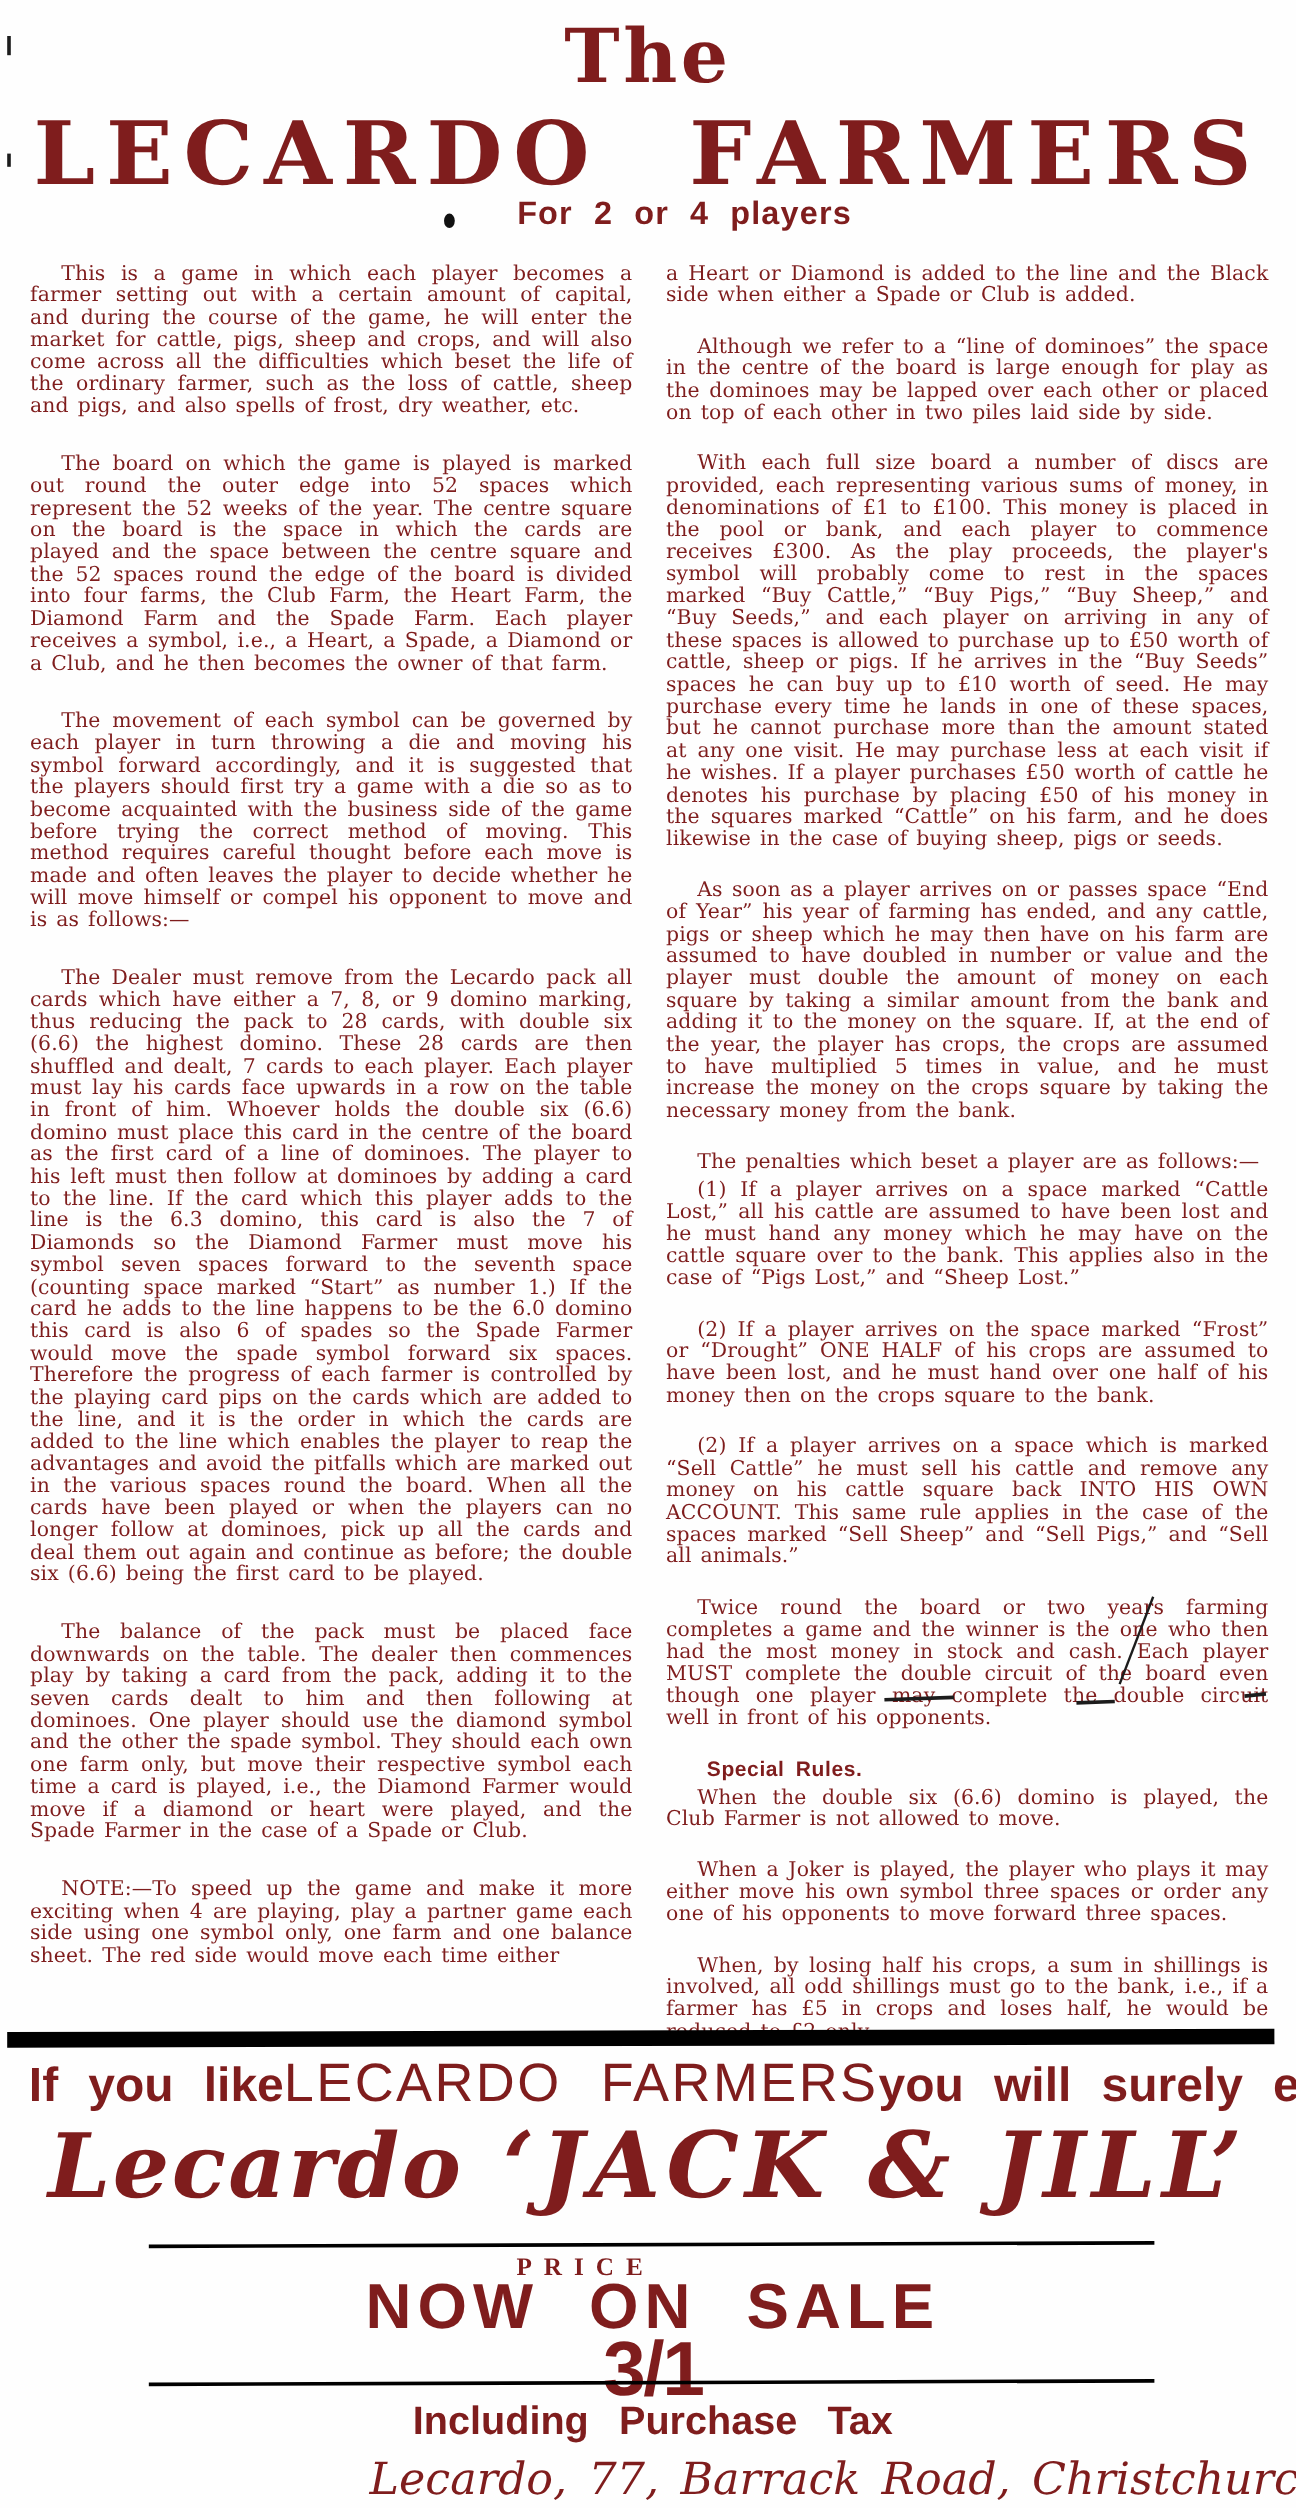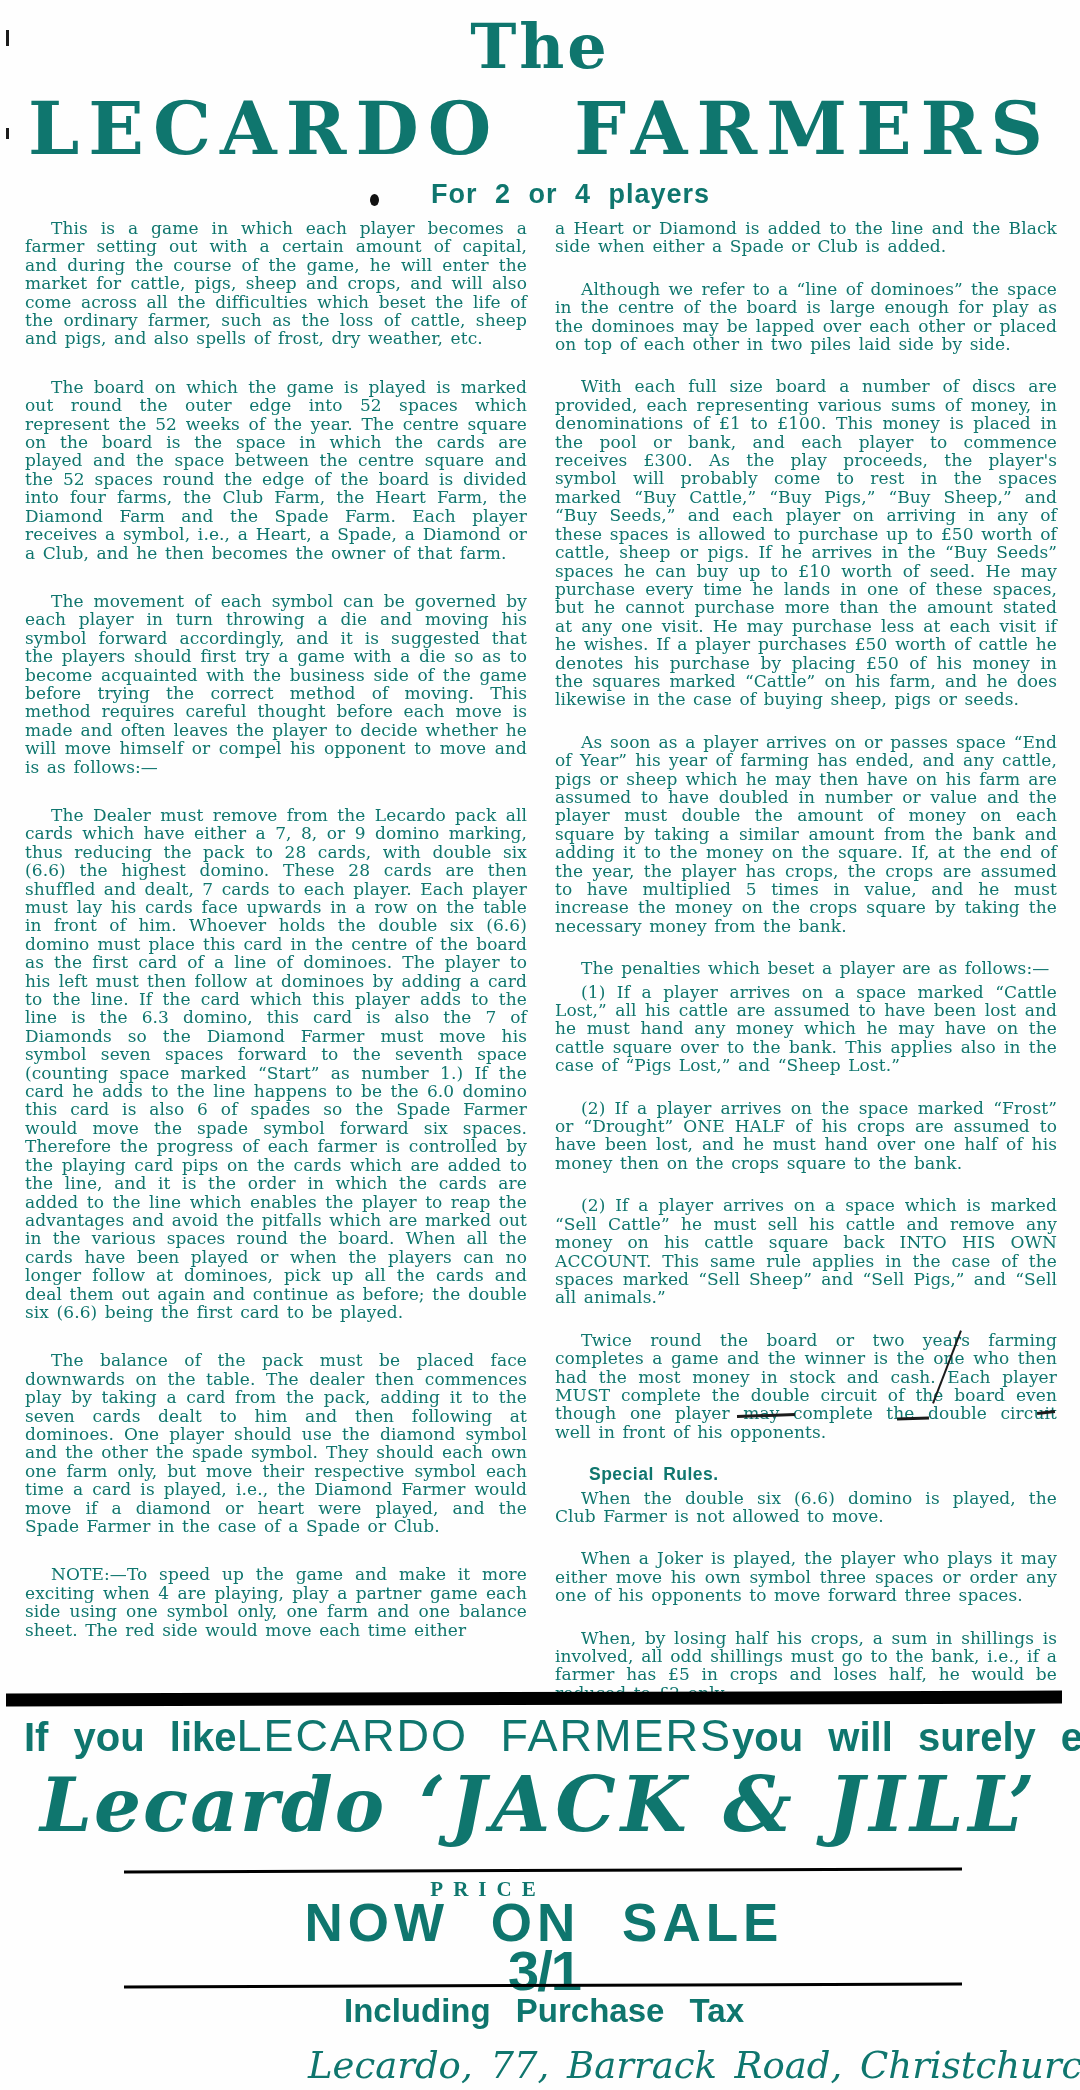--- a/index.html
+++ b/index.html
@@ -1,32 +1,32 @@
 <!DOCTYPE html>
 <html><head>
 <meta charset="utf-8">
 <style>
   html,body { margin:0; padding:0; background:#ffffff; }
   .page {
     position:relative; width:1080px; height:2090px;
-    background:#fefefe; color:#0f766e; overflow:hidden;
+    background:#fefefe; color:#7f1d1d; overflow:hidden;
     font-family:"DejaVu Serif", serif;
   }
   
   .masthead { position:absolute; top:0; left:0; width:1080px; text-align:center; }
   .title-line1 {
     margin-top:16px; font-size:62px; font-weight:bold; letter-spacing:3px; line-height:1;
   }
   .title-line2 {
     margin-top:14px; font-size:73px; font-weight:bold; letter-spacing:9px; line-height:1;
     white-space:nowrap;
   }
   .title-line2 .w1 { margin-right:74px; }
   .subtitle-row {
-    margin-top:16px; font-family:"Liberation Sans", sans-serif;
+    font-family:"Liberation Sans", sans-serif;
     font-weight:bold; font-size:27px; letter-spacing:1px; word-spacing:9px; line-height:1;
   }
   .subtitle-dot {
     display:inline-block; width:9px; height:12px; background:#111; border-radius:50%;
     margin-right:52px; transform:translateY(3px);
   }
   
   .columns {
     position:absolute; top:219px; left:25px; width:1032px;
     display:flex; gap:28px;
@@ -82,21 +82,21 @@
     position:absolute; top:1879px; left:0; width:976px; text-align:center;
     font-family:Liberation Serif, serif; font-weight:bold;
     font-size:21px; letter-spacing:10px; line-height:1;
   }
   .sale-row {
     position:absolute; top:1896px; left:124px; width:840px;
     display:flex; justify-content:space-between; align-items:center;
     font-family:"Liberation Sans", sans-serif; font-weight:bold; white-space:nowrap;flex-direction:column;
   }
   .sale-text { font-size:53px; letter-spacing:5px; word-spacing:22px; line-height:1; }
-  .price-value { font-size:56px; line-height:0.8; letter-spacing:-2px;text-align:right; }
+  .price-value { font-size:64px; line-height:0.8; letter-spacing:-2px;text-align:right; }
   .tax-text { font-size:33px; word-spacing:16px; line-height:1; }
   .obtainable-line {
     position:absolute; top:2002px; left:22px;
     font-style:italic; font-size:37px; word-spacing:8px; white-space:nowrap;
   }
   .address-line {
     position:absolute; top:2044px; left:308px;
     font-style:italic; font-size:37px; word-spacing:6px; white-space:nowrap;
   }
 </style>

